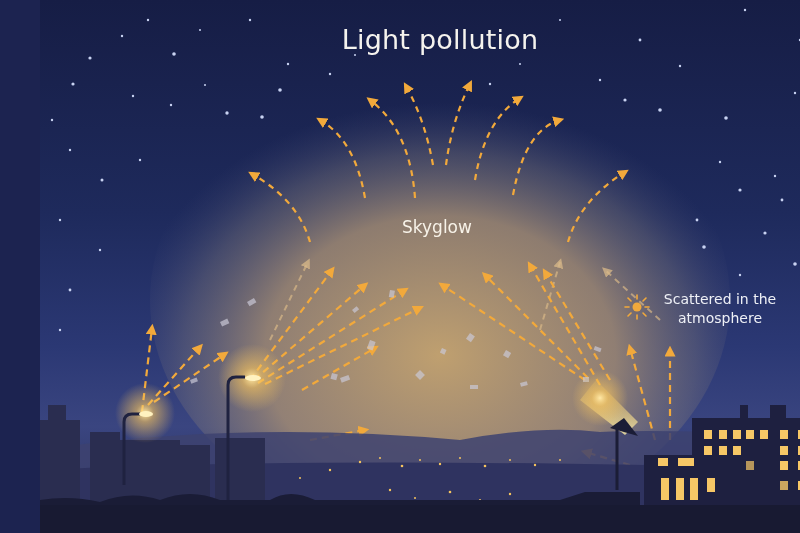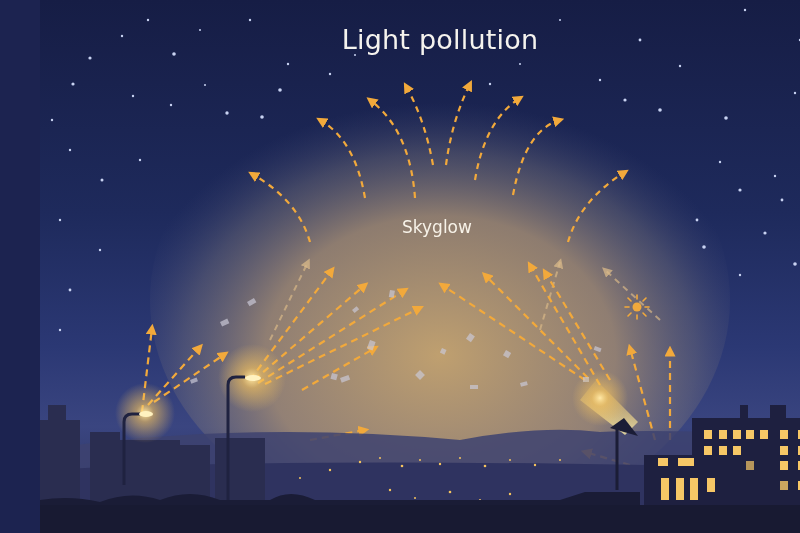--- a/index.html
+++ b/index.html
@@ -248,13 +248,14 @@
           <rect x="667" y="478" width="8" height="14"></rect>
       </g>
     </g>
 
     <path d="M0 500 Q30 495 60 502 Q90 490 120 500 Q150 488 180 500 L230 500 Q250 488 275 500 L520 500 L545 492 L600 492 L600 533 L0 533 Z" fill="#1a1c36"></path>
     <rect x="0" y="505" width="800" height="28" fill="#181a32"></rect>
   </svg>
 
   <div class="label title">Light pollution</div>
   <div class="label skyglow">Skyglow</div>
+  <div class="label scatter">Scattered in the atmosphere</div>
 </div>
 
 </body></html>

